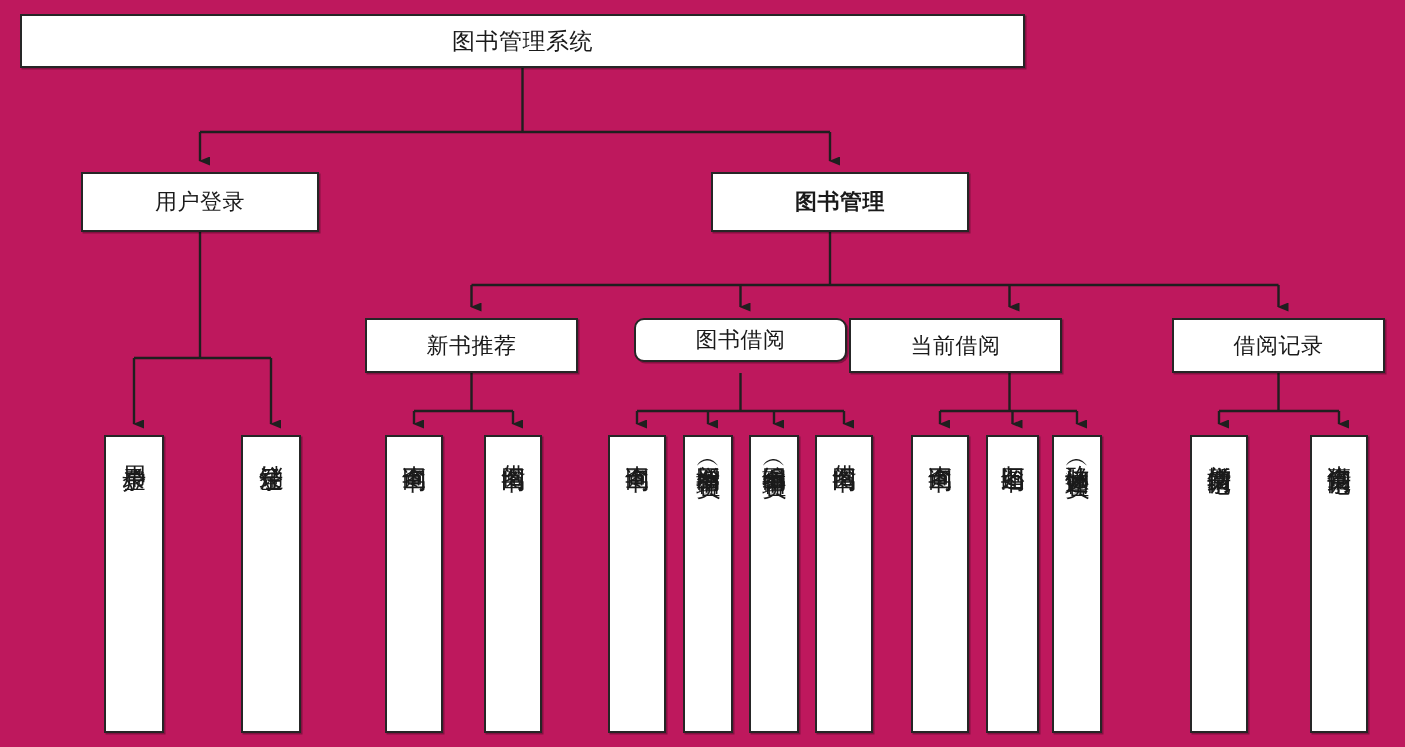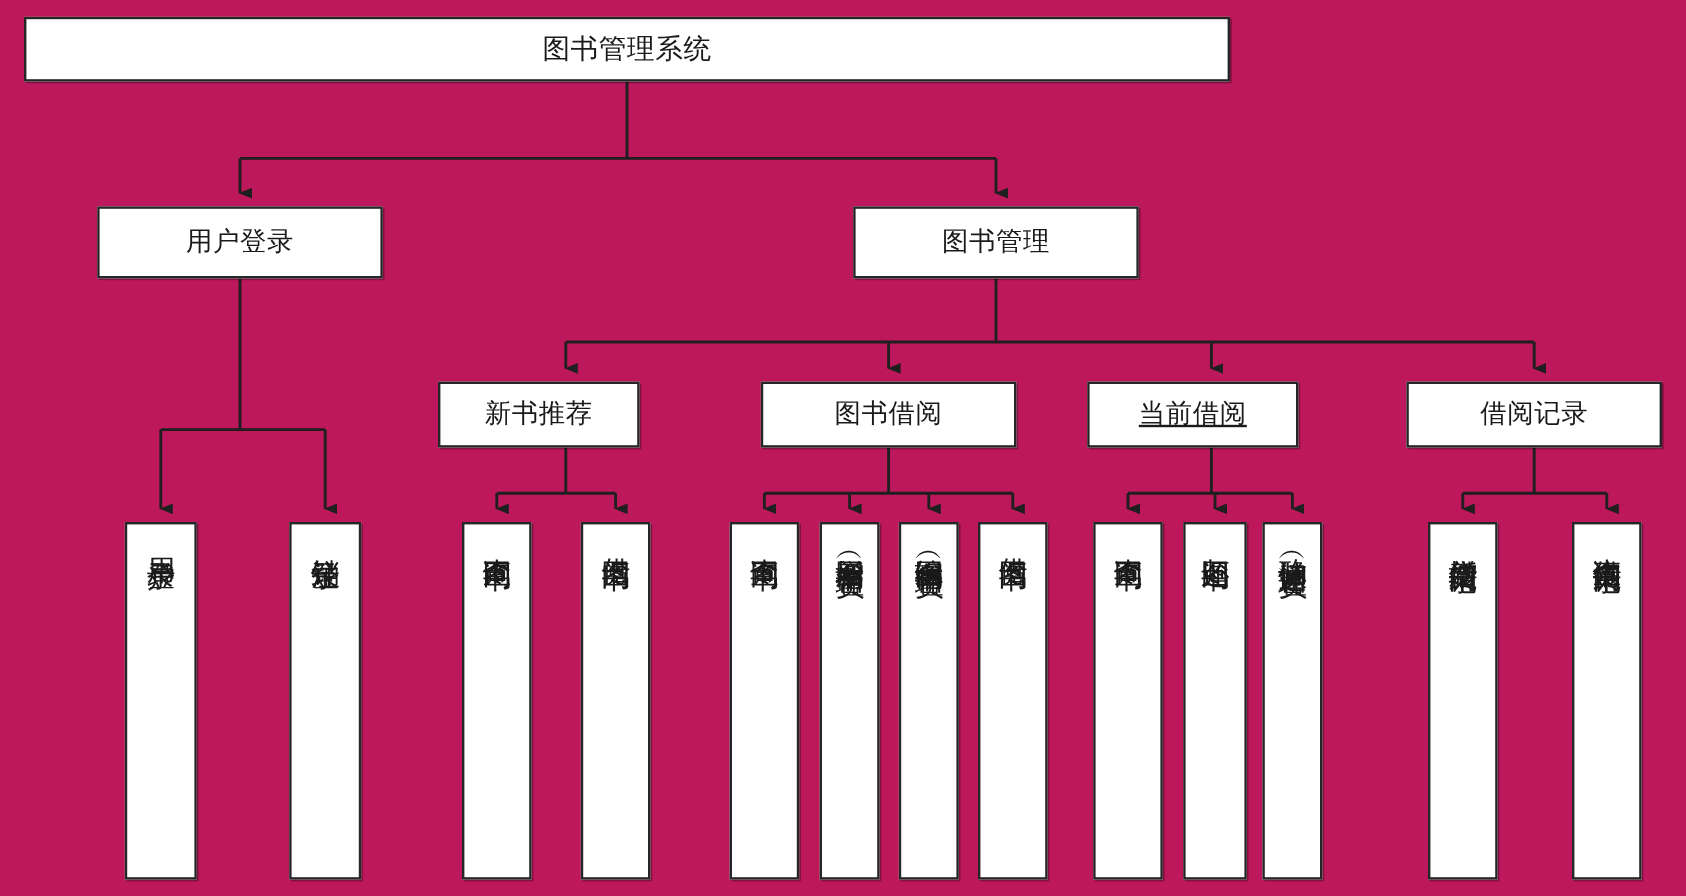--- a/index.html
+++ b/index.html
@@ -116,30 +116,30 @@
       </g>
   </svg>
 
   <div id="node-layer">
       <div class="node horizontal root" style="left: 20px; top: 14px; width: 1005px; height: 54px;">
         <span class="node-label">图书管理系统</span>
       </div>
       <div class="node horizontal" style="left: 81px; top: 172px; width: 238px; height: 60px;">
         <span class="node-label">用户登录</span>
       </div>
-      <div class="node horizontal" style="left: 711px; top: 172px; width: 238px; height: 60px;">
+      <div class="node horizontal" style="left: 711px; top: 172px; width: 258px; height: 60px; font-weight: bold;">
         <span class="node-label">图书管理</span>
       </div>
-      <div class="node horizontal" style="left: 365px; top: 318px; width: 168px; height: 55px;">
+      <div class="node horizontal" style="left: 365px; top: 318px; width: 213px; height: 55px;">
         <span class="node-label">新书推荐</span>
       </div>
-      <div class="node horizontal" style="left: 634px; top: 318px; width: 213px; height: 55px;">
+      <div class="node horizontal" style="left: 634px; top: 318px; width: 213px; height: 44px; border-radius: 10px;">
         <span class="node-label">图书借阅</span>
       </div>
-      <div class="node horizontal" style="left: 906px; top: 318px; width: 176px; height: 55px; text-decoration: underline;">
+      <div class="node horizontal" style="left: 849px; top: 318px; width: 213px; height: 55px;">
         <span class="node-label">当前借阅</span>
       </div>
       <div class="node horizontal" style="left: 1172px; top: 318px; width: 213px; height: 55px; text-align: center;">
         <span class="node-label">借阅记录</span>
       </div>
       <div class="node vertical" style="left: 104px; top: 435px; width: 60px; height: 298px;">
         <span class="node-label">用户登录</span>
       </div>
       <div class="node vertical" style="left: 241px; top: 435px; width: 60px; height: 298px;">
         <span class="node-label">注销登录</span>

